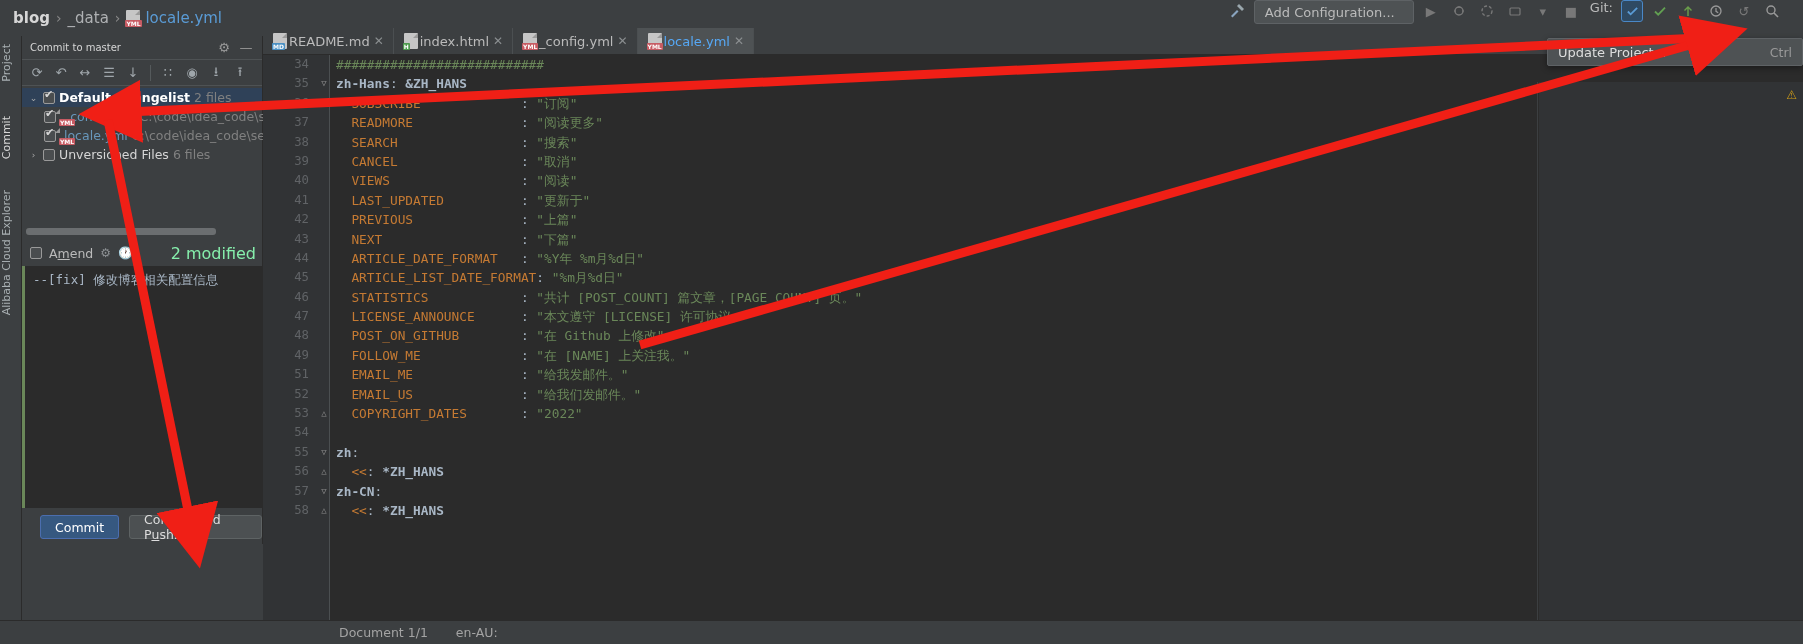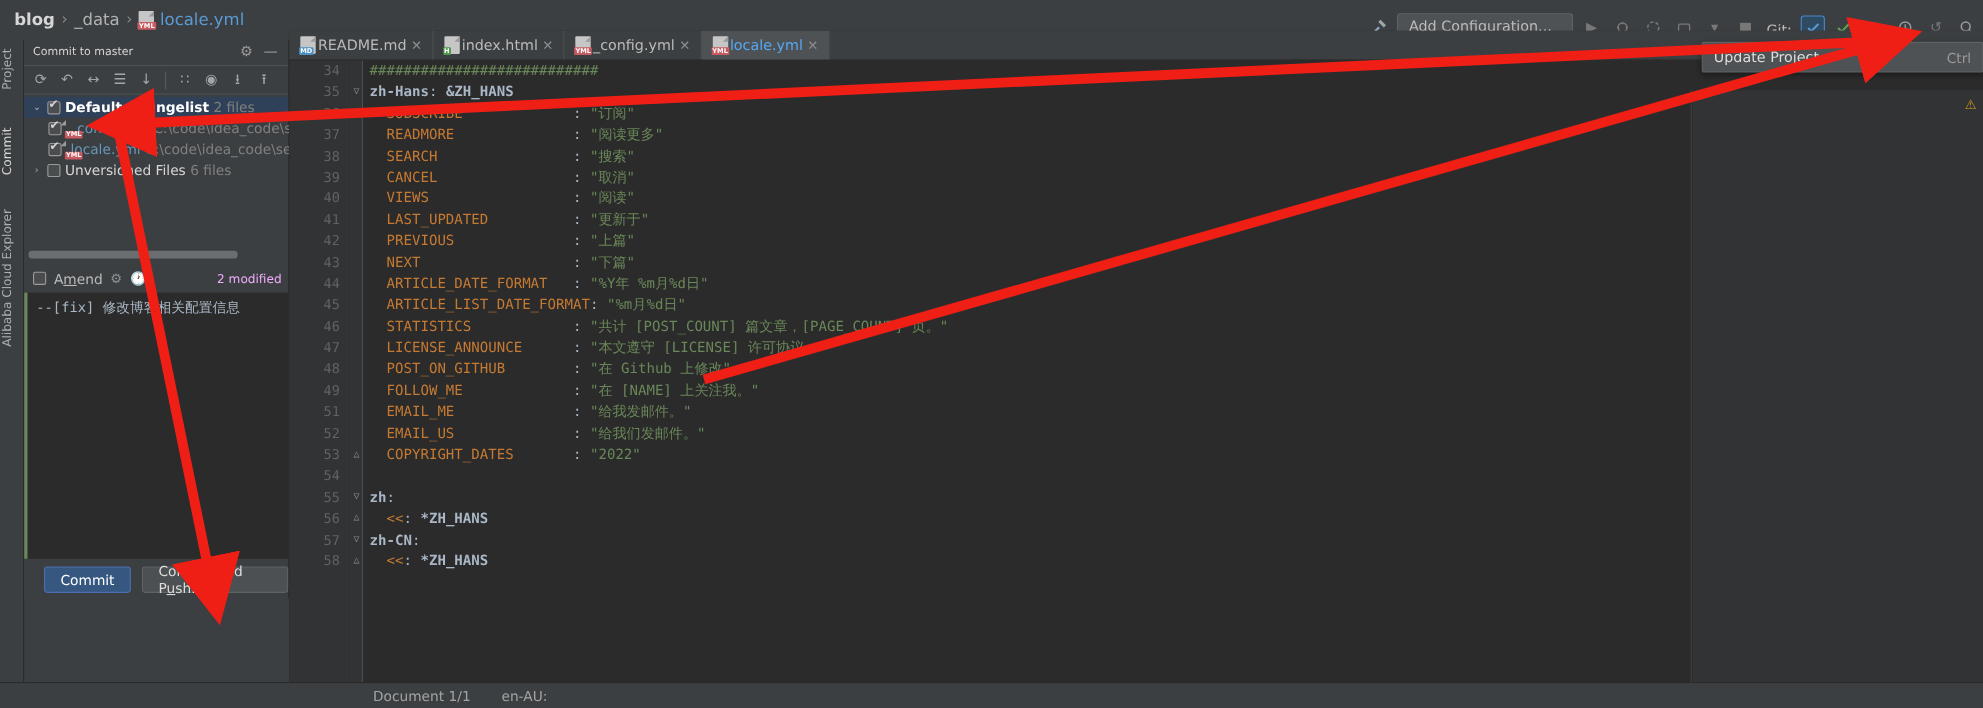--- a/index.html
+++ b/index.html
@@ -47,22 +47,22 @@
     font-size: 6px; line-height: 7px; font-weight: bold;
     color: #fff; padding: 0 1px; border-radius: 1px;
     font-family: "DejaVu Sans", sans-serif;
   }
   .tag.yml { background: #c75b63; }
   .tag.md  { background: #4a90c4; }
   .tag.htm { background: #4d9a4d; }
 
   
   .nav-right {
-    position: absolute; right: 4px; top: 0; height: 36px;
-    display: flex; align-items: flex-end; gap: 6px;
+    position: absolute; right: 20px; top: 0; height: 36px;
+    display: flex; align-items: flex-start; gap: 6px;
   }
   .runconfig {
     height: 24px; min-width: 160px;
     background: #4e5254; border: 1px solid #5e6265; border-radius: 3px;
     color: #bbbbbb; font-size: 13px;
     display: flex; align-items: center; padding: 0 10px;
   }
   .tb-ico {
     width: 22px; height: 22px; display: flex;
     align-items: center; justify-content: center;
@@ -157,21 +157,21 @@
   .amendbar {
     position: absolute; left: 0; right: 0; top: 38px; height: 22px;
     display: flex; align-items: center; gap: 7px; padding-left: 8px;
   }
   .amend-lbl { font-size: 12.5px; color: #bbbbbb; }
   .amend-lbl u { text-decoration: underline; }
   .amend-ico { color: #8d9194; font-size: 12px; }
   .mod-count {
     position: absolute; right: 6px; top: 0; height: 22px;
     display: flex; align-items: center;
-    font-size: 11px; color: #f0abfc;
+    font-size: 16px; color: #86efac;
   }
   .msgbox {
     position: absolute; left: 0; right: 0; top: 62px; bottom: 36px;
     background: #2b2b2b; border-left: 3px solid #6a8759;
   }
   .msgtext {
     padding: 6px 8px; font-size: 12.5px; color: #a9b7c6;
     font-family: "DejaVu Sans Mono", "Liberation Mono", monospace;
   }
   .cw-buttons {

